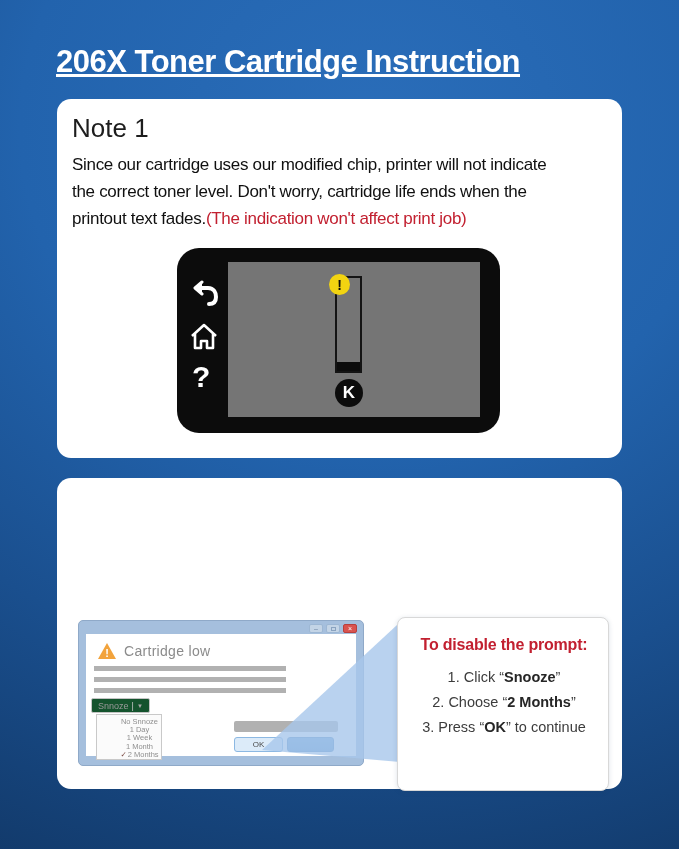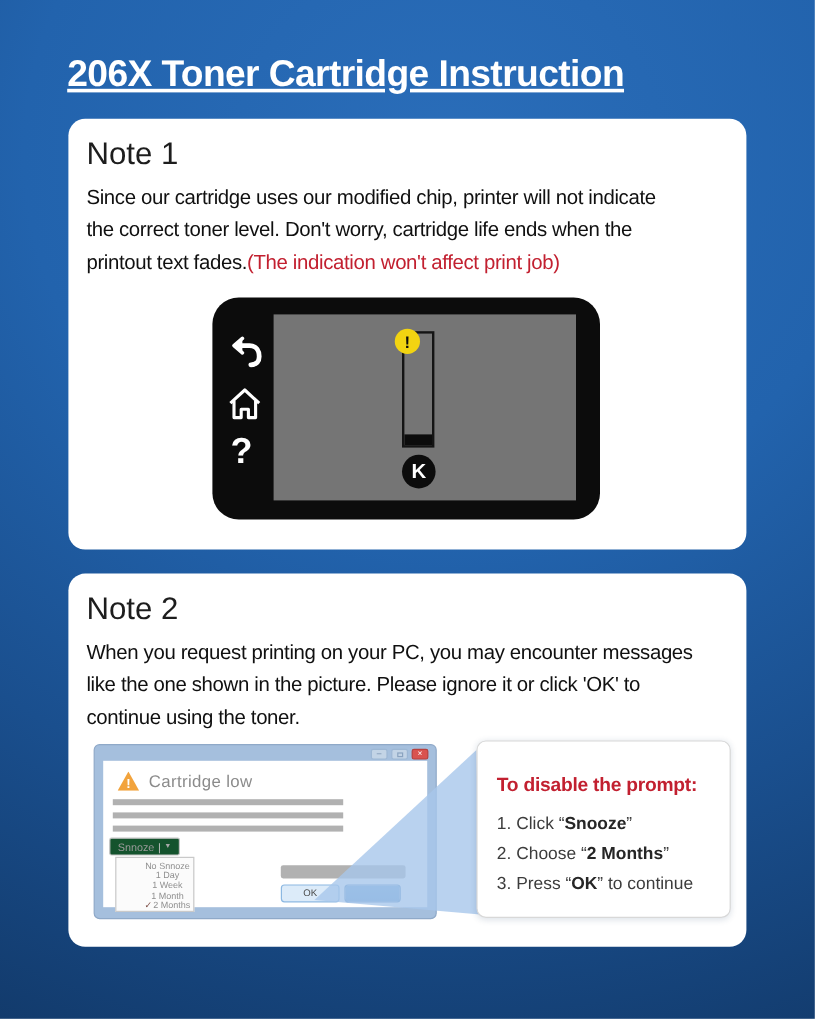--- a/index.html
+++ b/index.html
@@ -64,23 +64,23 @@
   .dd-item { font-size:7.5px; line-height:8.2px; color:#8f8f8f; }
   .dd-check { color:#7a4a42; margin-right:1px; }
   .right-bar { position:absolute; left:148px; top:87px; width:104px; height:11px; background:#b1b1b1; border-radius:2px; }
   .ok-btn { position:absolute; left:148px; top:103px; width:49px; height:15px;
     background:#dcebf9; border:1px solid #8cb8e2; border-radius:3px;
     font-size:8px; color:#4a4a4a; display:flex; align-items:center; justify-content:center; }
   .blue-btn { position:absolute; left:201px; top:103px; width:47px; height:15px;
     background:linear-gradient(#6ca3d6,#5d96cd); border:1px solid #5288bd; border-radius:3px; }
   
   .beam { position:absolute; left:0; top:0; z-index:2; pointer-events:none; }
-  .callout { position:absolute; left:340px; top:139px; width:212px; height:148px;
+  .callout { position:absolute; left:340px; top:139px; width:212px; height:174px;
     background:#ffffff; border:1px solid #d8d8d8; border-radius:8px;
-    box-shadow:0 1px 5px rgba(30,60,100,0.15); z-index:3; padding:28px 14px 0 16px; }
+    box-shadow:0 1px 5px rgba(30,60,100,0.15); z-index:3; padding:18px 14px 0 16px;text-align:center; }
   .callout-title { font-size:16px; font-weight:700; color:#c22030; letter-spacing:-0.2px; }
   .callout-steps { margin-top:11px; }
   .step { font-size:14.5px; line-height:25px; color:#3c3c3c; white-space:nowrap; }
   .step b { color:#262626; }
 </style>
 </head>
 <body>
 
 <div class="page-title">206X Toner Cartridge Instruction</div>
 
@@ -110,26 +110,20 @@
       <div class="toner-gauge">
         <div class="toner-fill"></div>
       </div>
       <div class="alert-badge">!</div>
       <div class="toner-letter">K</div>
     </div>
   </div>
 </div>
 
 <div class="card card2">
-  <div class="note-heading">Note 2</div>
-  <div class="note-body">
-    <div>When you request printing on your PC, you may encounter messages</div>
-    <div>like the one shown in the picture. Please ignore it or click 'OK' to</div>
-    <div>continue using the toner.</div>
-  </div>
 
   <div class="dialog">
     <div class="win-controls">
       <span class="win-btn">–</span>
       <span class="win-btn">
           <span class="max-glyph"></span>
         </span>
       <span class="win-btn close">×</span>
     </div>
     <div class="dialog-content">

